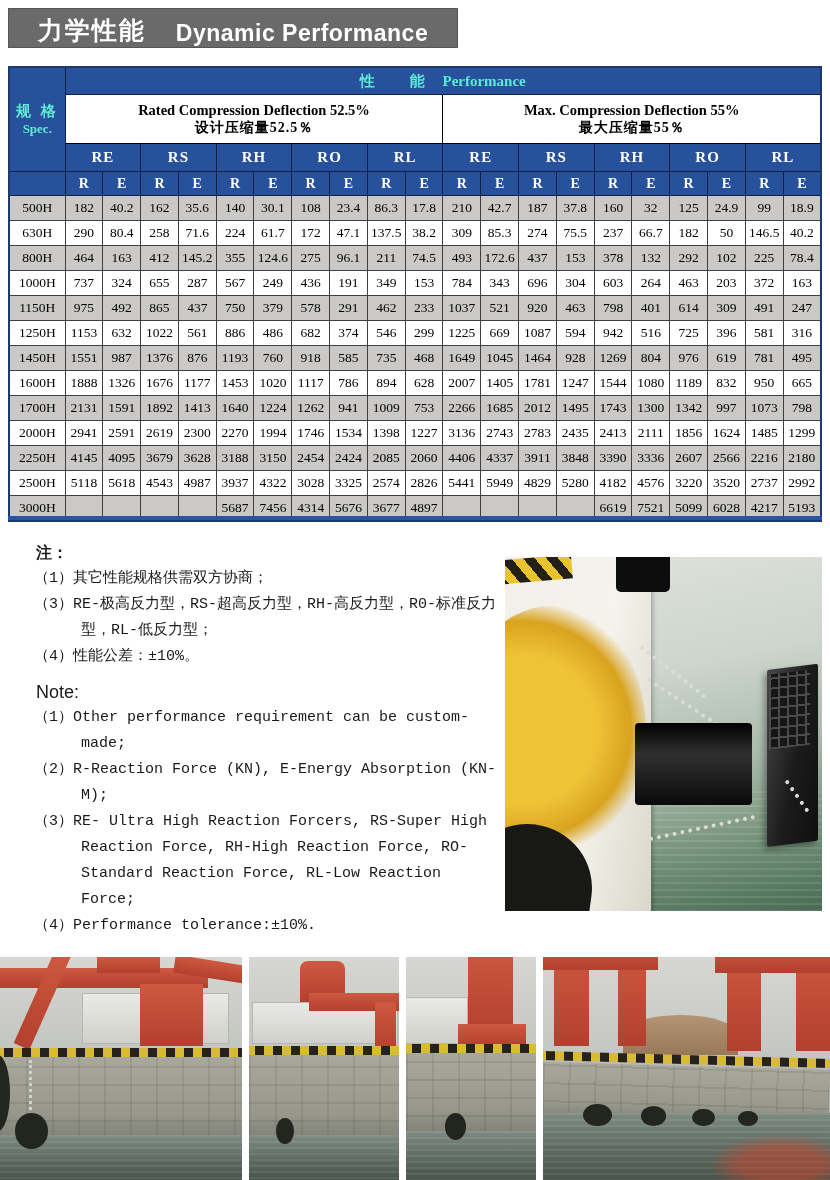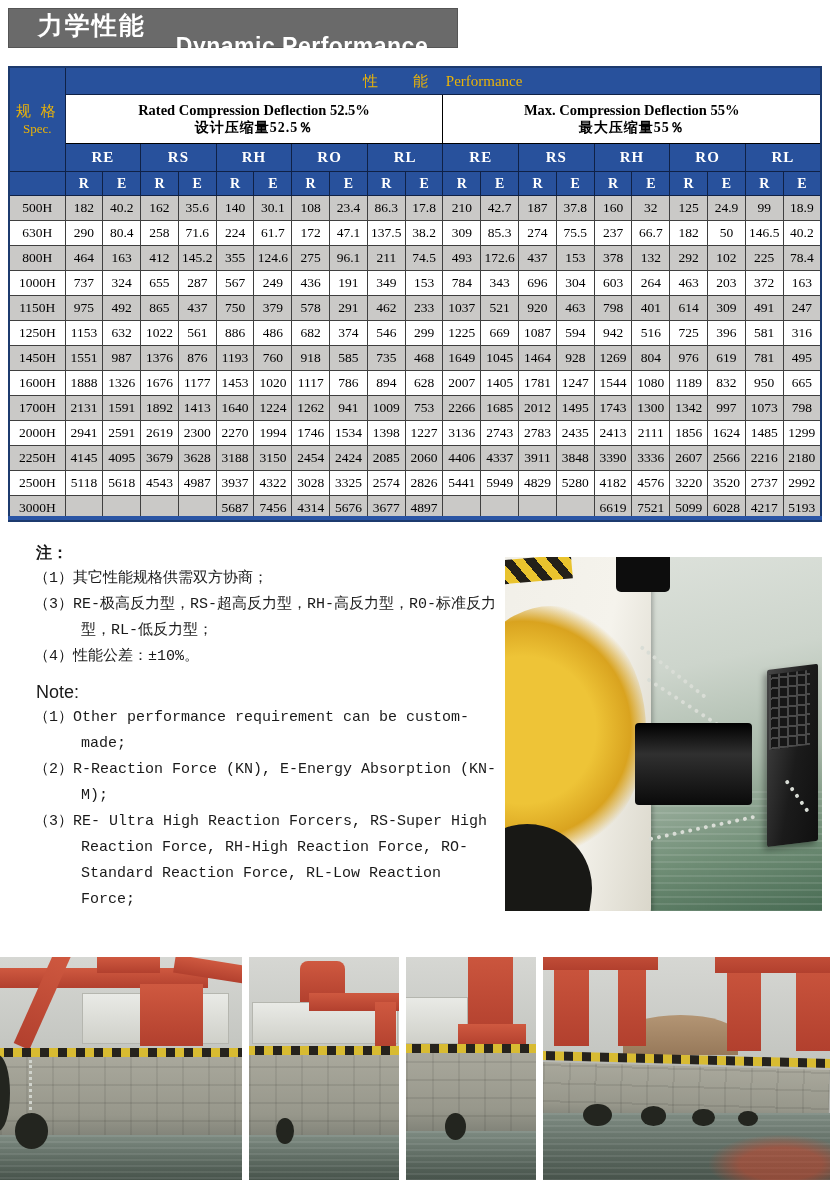--- a/index.html
+++ b/index.html
@@ -2,32 +2,32 @@
 <html><head>
 <meta charset="utf-8">
 <style>
   html,body{margin:0;padding:0;}
   body{width:830px;height:1180px;background:#fff;position:relative;
        font-family:"Liberation Sans","DejaVu Sans",sans-serif;}
   .page{position:absolute;inset:0;width:830px;height:1180px;overflow:hidden;background:#fff;}
 
   
   .title-bar{position:absolute;left:8px;top:8px;width:448px;height:38px;background:#6a6a6a;
-             border:1px solid #555;display:flex;align-items:flex-start;justify-content:center;gap:30px;
+             border:1px solid #555;display:flex;align-items:flex-end;justify-content:center;gap:30px;
              color:#fff;font-weight:bold;}
   .title-zh{font-size:25px;letter-spacing:2px;}
   .title-en{font-size:23px;letter-spacing:0.5px;margin-top:24px;}
 
   
   table.perf{position:absolute;left:8px;top:66px;width:814px;border-collapse:collapse;
              table-layout:fixed;border:2px solid #1c3a6e;
              font-family:"Liberation Serif","DejaVu Serif",serif;}
   table.perf col.spec-col{width:56px;}
   table.perf th,table.perf td{padding:0;text-align:center;vertical-align:middle;overflow:hidden;}
-  .h1 th{background:#28519c;color:#eab308;height:26px;font-size:15px;border:1px solid #0f2146;font-weight:normal;}
+  .h1 th{background:#28519c;color:#5eead4;height:26px;font-size:15px;border:1px solid #0f2146;font-weight:bold;}
   .perf-zh{letter-spacing:10px;margin-right:4px;}
   .spec-head{background:#28519c;color:#fff;border:1px solid #0f2146;font-weight:normal;}
   .spec-head .l1{font-size:15px;letter-spacing:3px;}
   .spec-head .l2{font-size:13px;}
   .h2 th.white-head{background:#fff;color:#000;height:48px;border:1px solid #000;}
   .white-head .l1{font-size:14.5px;font-weight:bold;}
   .white-head .l2{font-size:14px;font-weight:bold;letter-spacing:1px;}
   .h3 th{background:#28519c;color:#fff;height:27px;font-size:15px;border:1px solid #0f2146;font-weight:bold;letter-spacing:1px;}
   .h4 th{background:#28519c;color:#fff;height:23px;font-size:14px;border:1px solid #0f2146;font-weight:bold;}
   tbody td{height:24px;font-size:13.5px;color:#000;border:1px solid #3f3f3f;}
@@ -498,20 +498,21 @@
           <li>（3）RE-极高反力型，RS-超高反力型，RH-高反力型，R0-标准反力型，RL-低反力型；</li>
           <li>（4）性能公差：±10%。</li>
         </ul>
     </div>
     <div class="notes-en">
       <div class="note-title">Note:</div>
       <ul>
           <li>（1）Other performance requirement can be custom-made;</li>
           <li>（2）R-Reaction Force (KN), E-Energy Absorption (KN-M);</li>
           <li>（3）RE- Ultra High Reaction Forcers, RS-Super High Reaction Force, RH-High Reaction Force, RO-Standard Reaction Force, RL-Low Reaction Force;</li>
+          <li>（4）Performance tolerance:±10%.</li>
         </ul>
     </div>
   </div>
 
   <div class="fender-photo">
     <div class="fp fp-ripples"></div>
     <div class="fp fp-dock">
       <div class="fp fp-yellow"></div>
       <div class="fp fp-darkwedge"></div>
       <div class="fp fp-hazard"></div>

